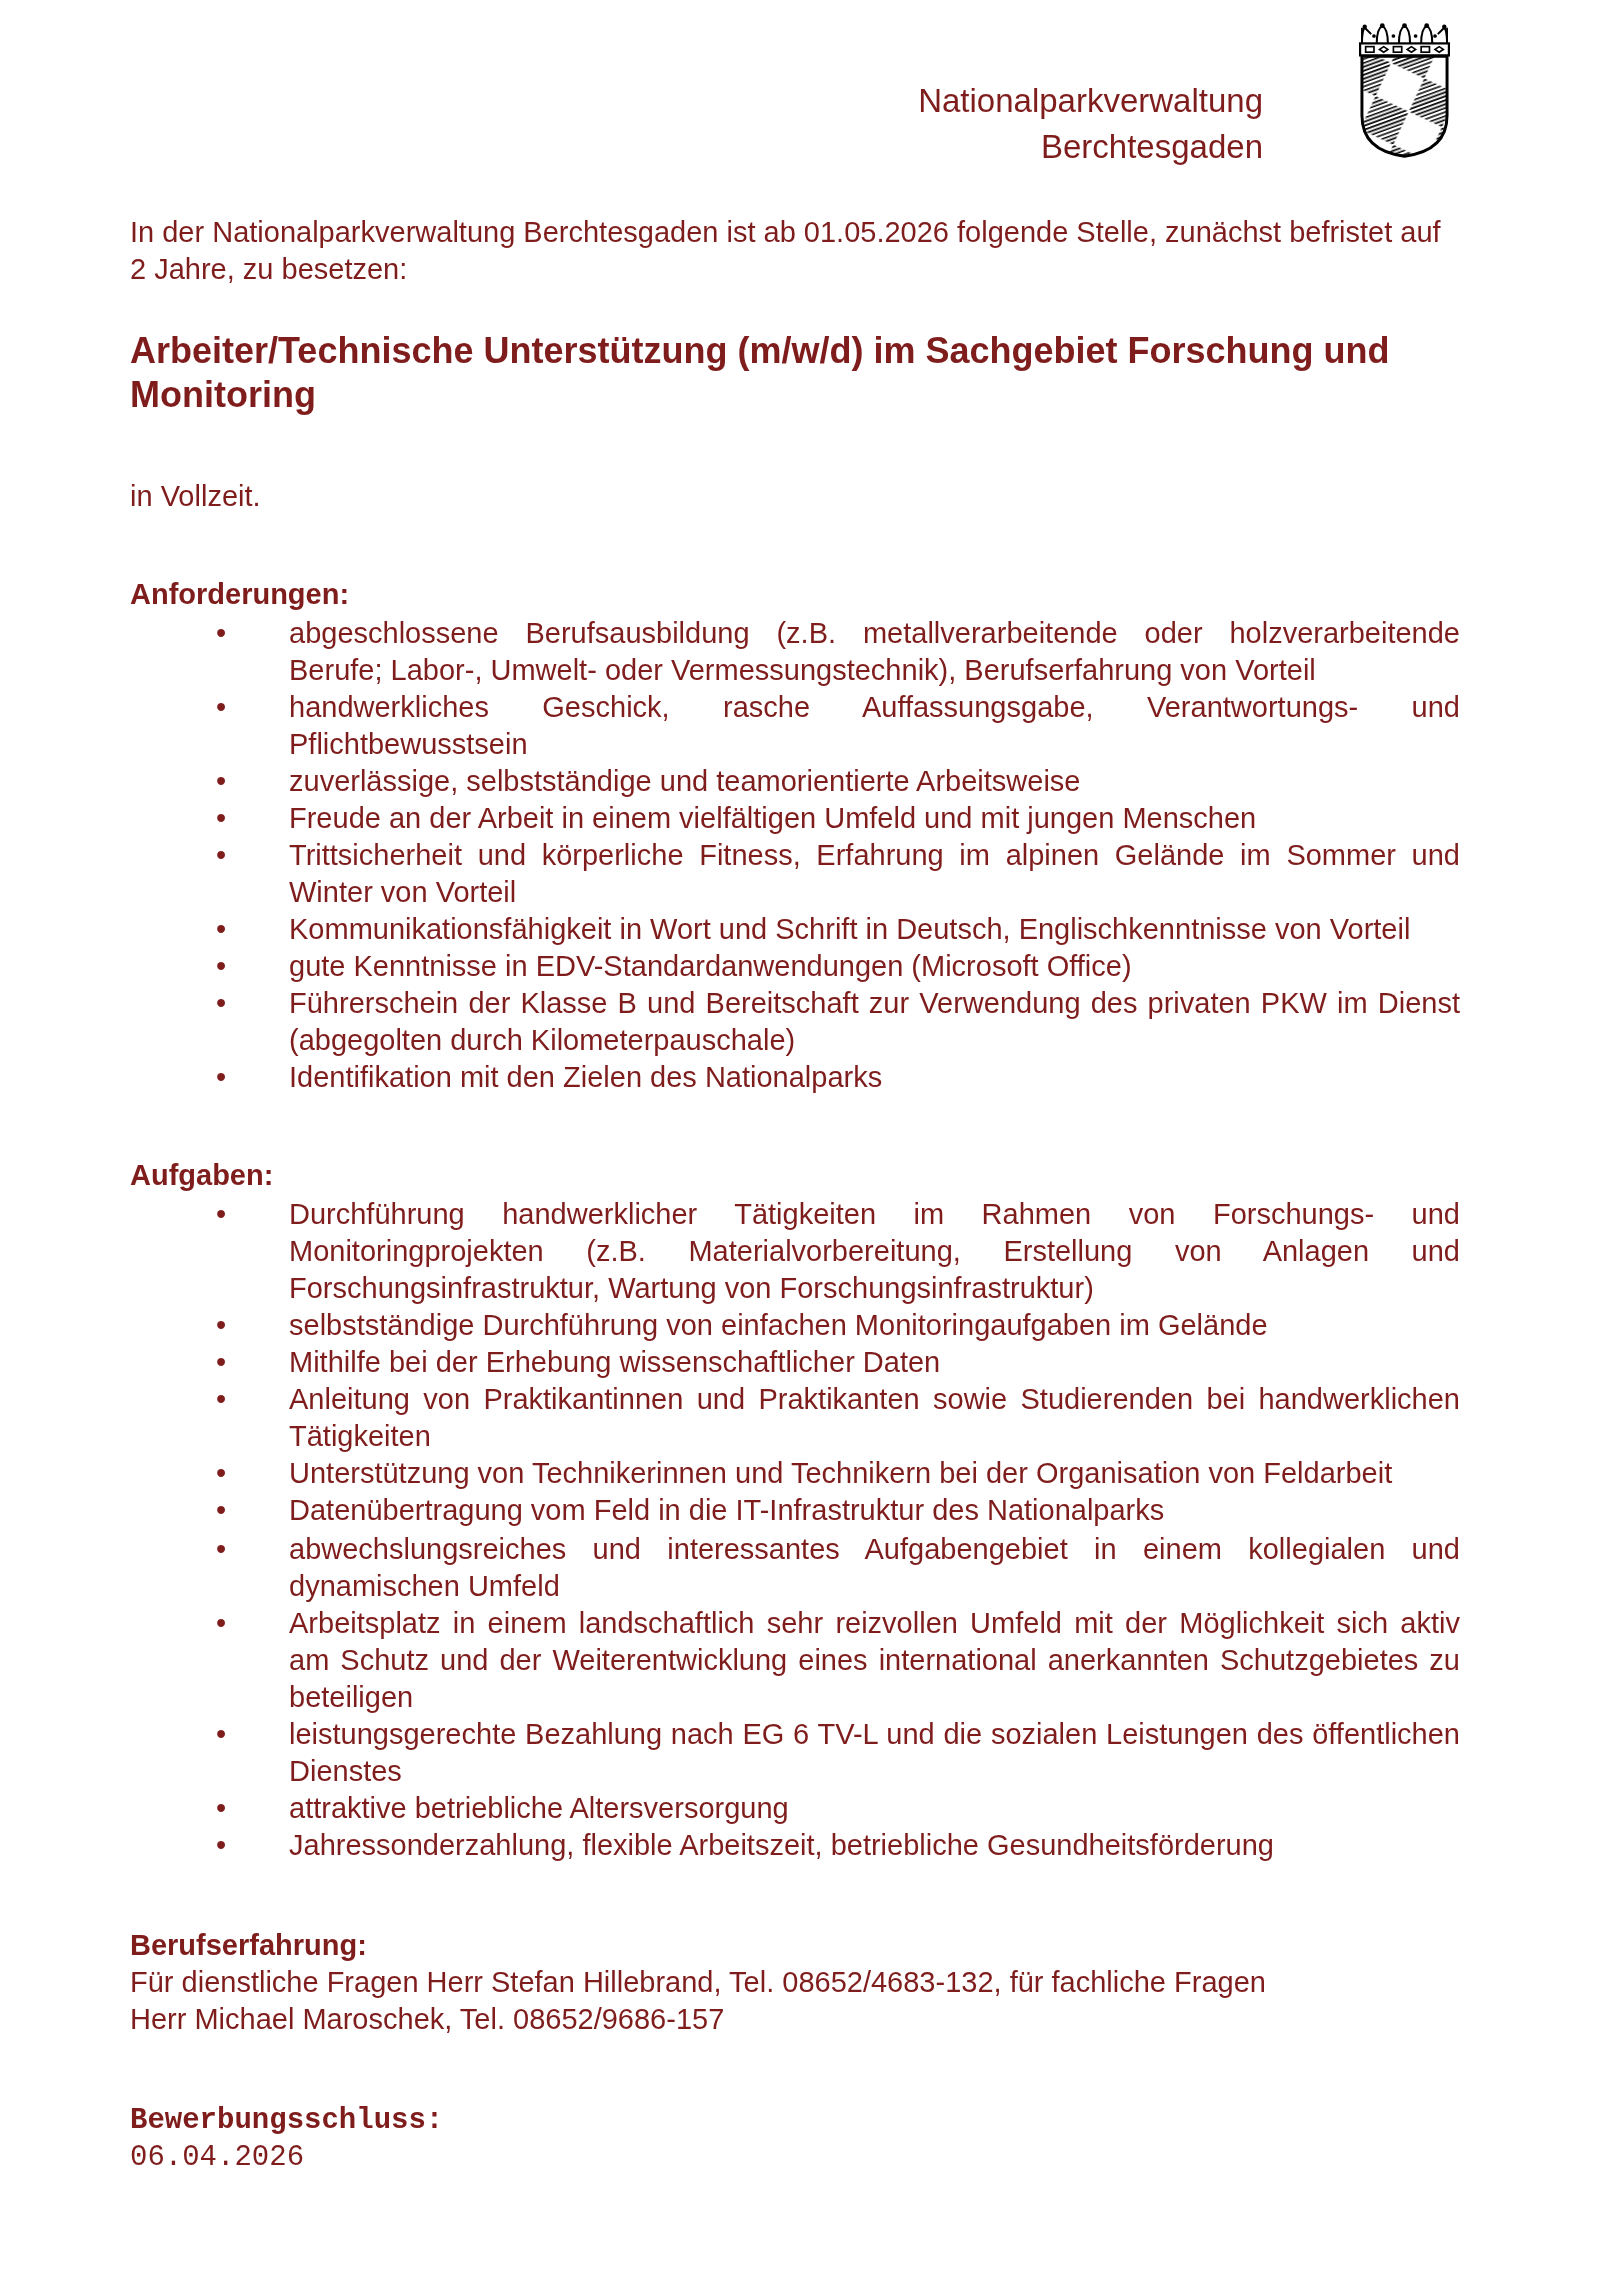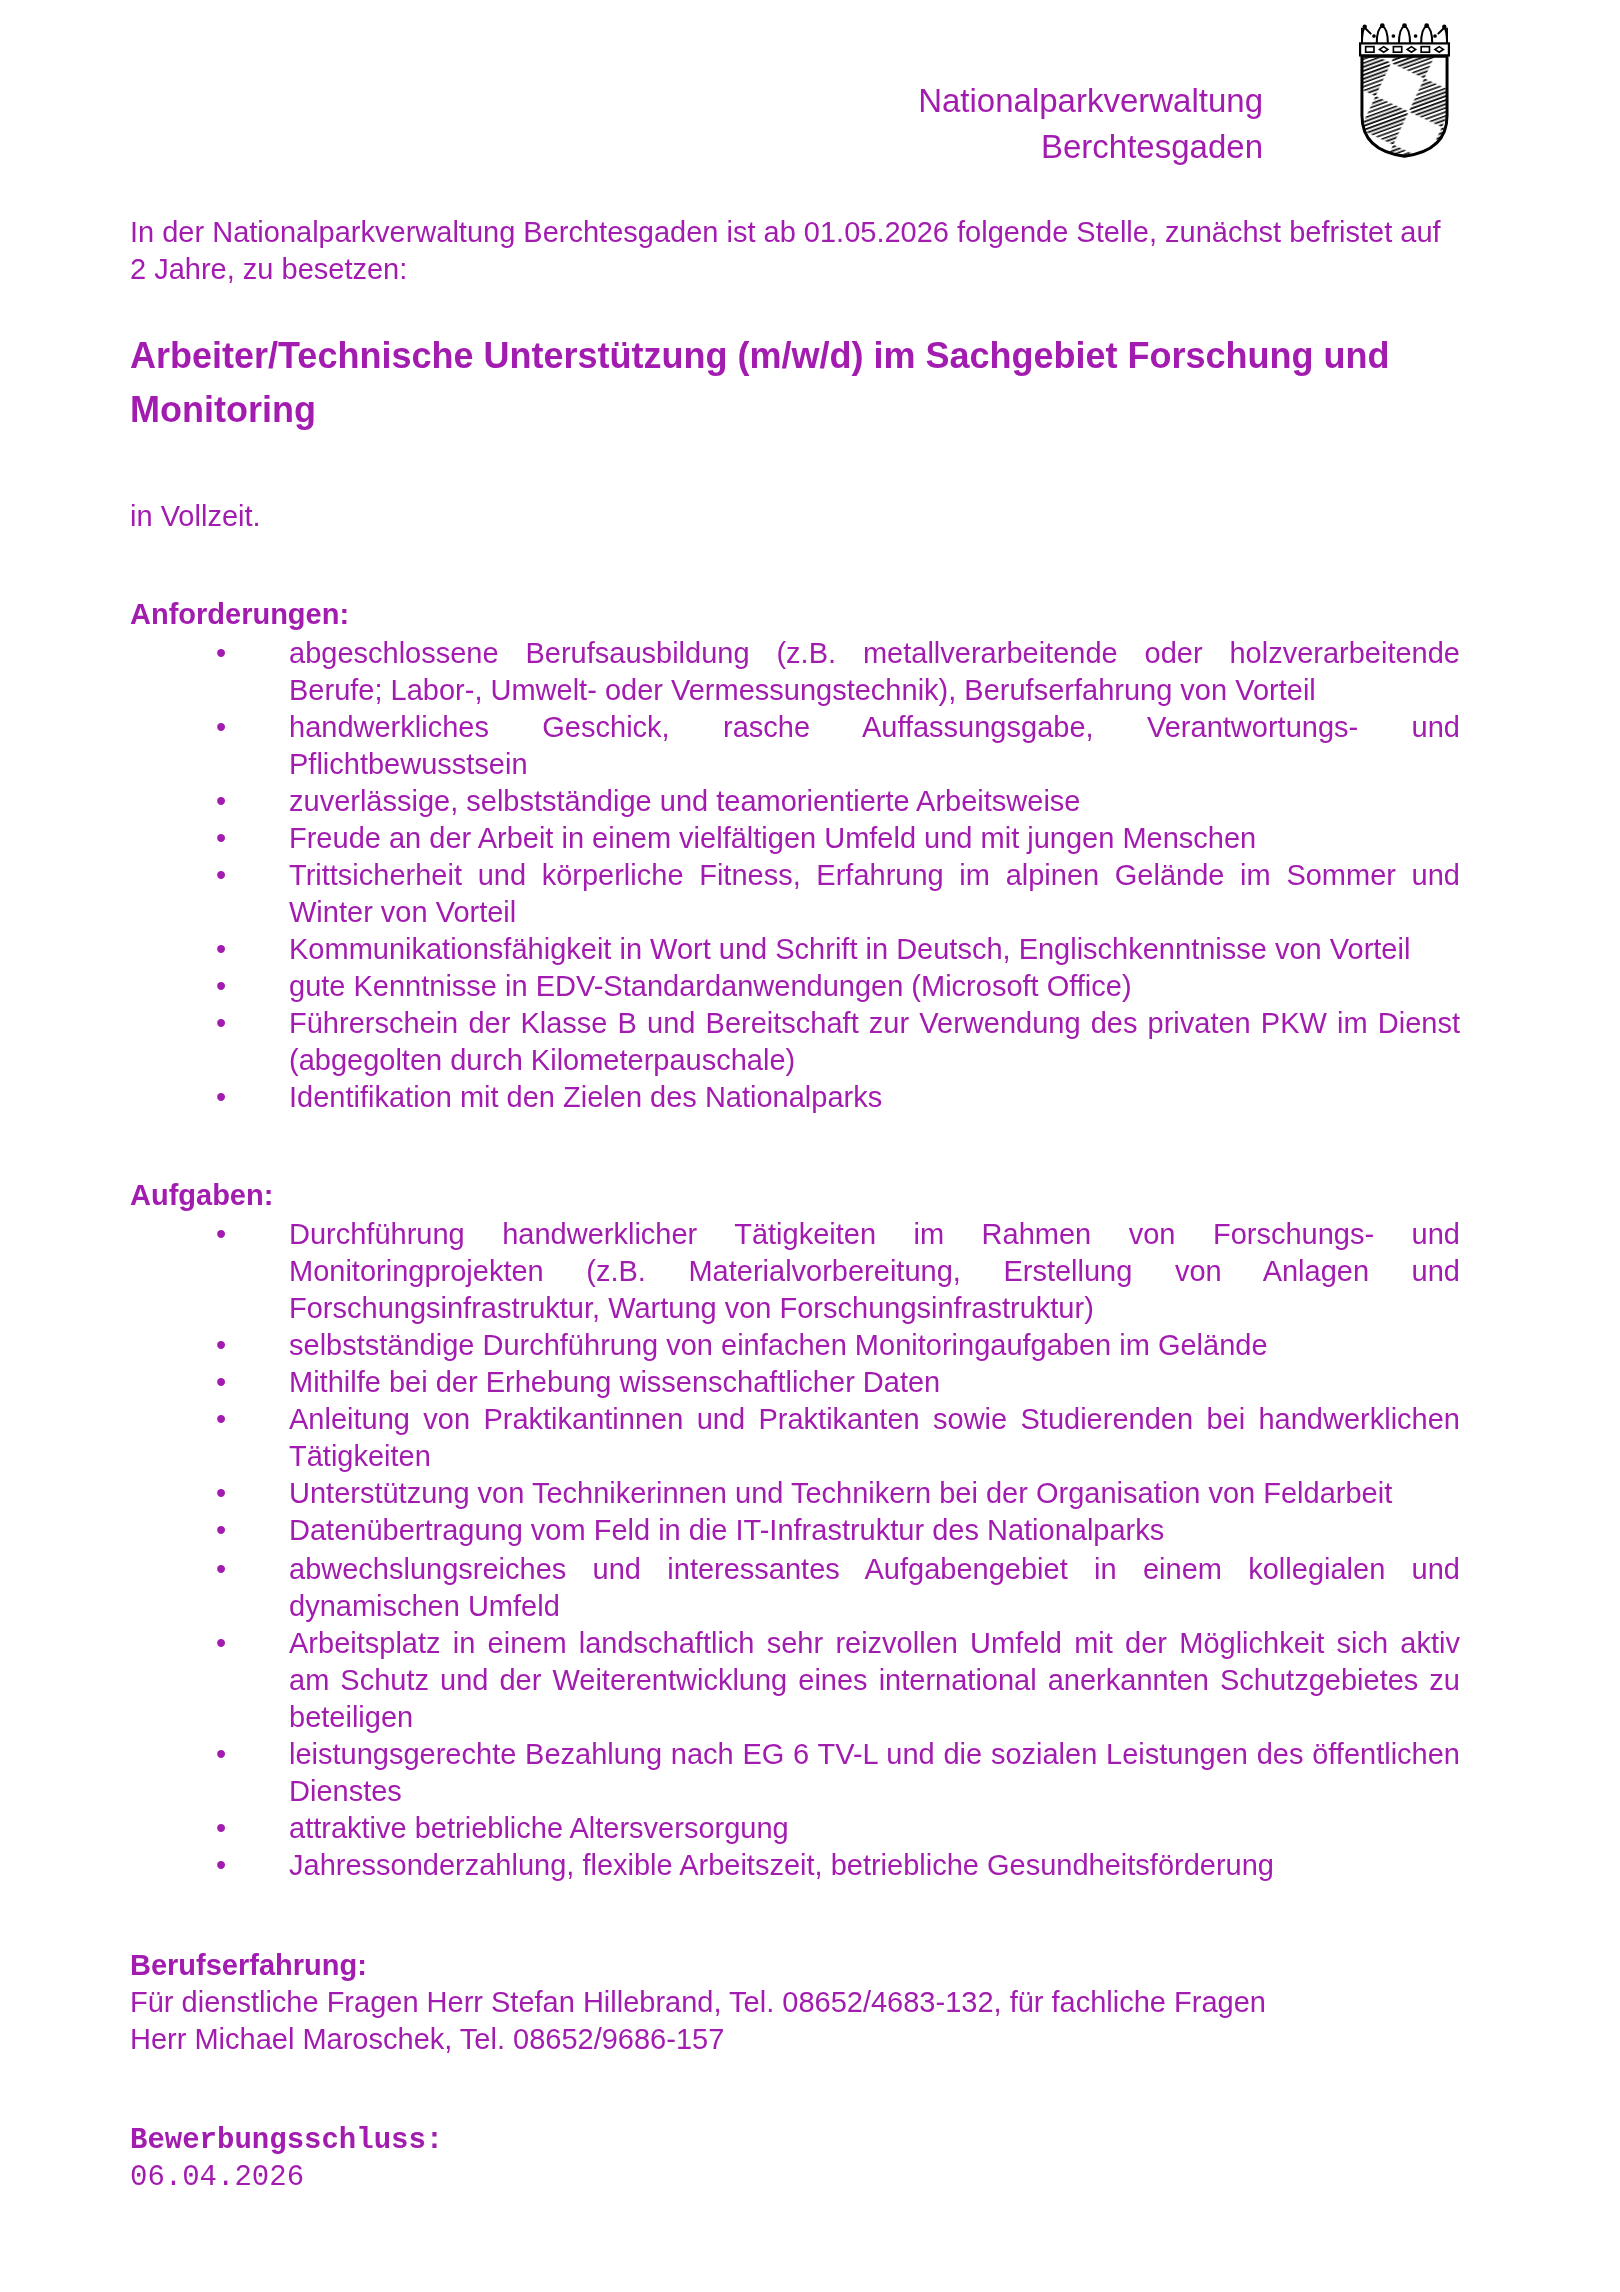--- a/index.html
+++ b/index.html
@@ -3,21 +3,21 @@
 <meta charset="utf-8">
 <style>
   html, body { margin: 0; padding: 0; background: #ffffff; }
   .page {
     position: relative;
     width: 1620px;
     height: 2293px;
     box-sizing: border-box;
     padding: 22.5px 160px 0 130px;
     background: #ffffff;
-    color: #a21caf;
+    color: #7f1d1d;
     font-family: "Liberation Sans", "DejaVu Sans", sans-serif;
     font-size: 29px;
     line-height: 37px;
     overflow: hidden;
   }
   .header {
     display: flex;
     justify-content: flex-end;
     align-items: flex-start;
     gap: 86px;
@@ -28,21 +28,21 @@
     font-size: 33px;
     line-height: 46px;
     padding-top: 55px;
     white-space: nowrap;
   }
   .coat { flex: 0 0 auto; }
   .intro { margin: 44px 0 0 0; }
   .job-title {
     margin: 41px 0 0 0;
     font-size: 36px;
-    line-height: 54px;
+    line-height: 44px;
     font-weight: bold;
   }
   .employment { margin: 61px 0 0 0; }
   .sec-heading {
     margin: 61px 0 0 0;
     font-weight: bold;
   }
   ul.bullets {
     margin: 2px 0 0 0;
     padding: 0;

